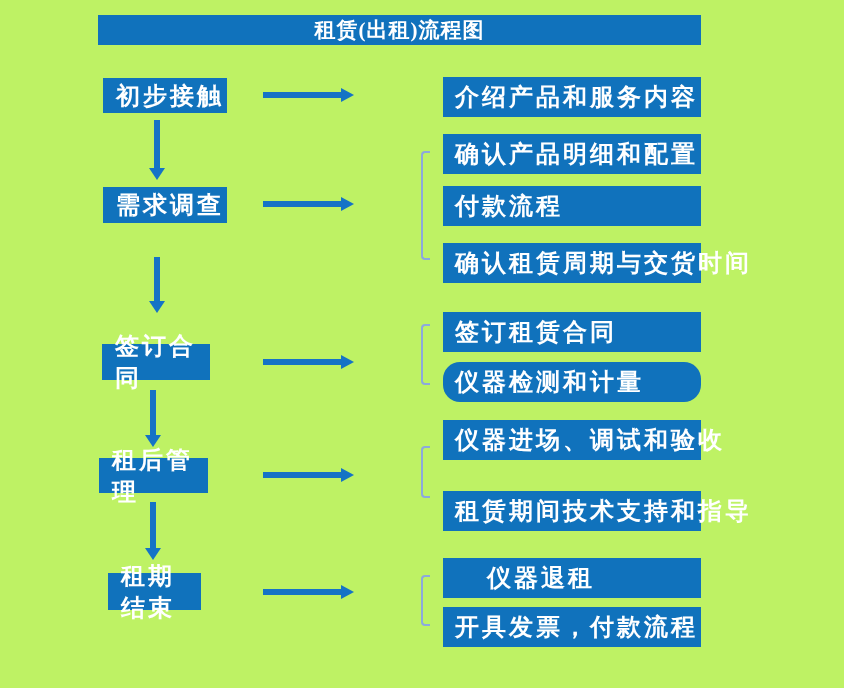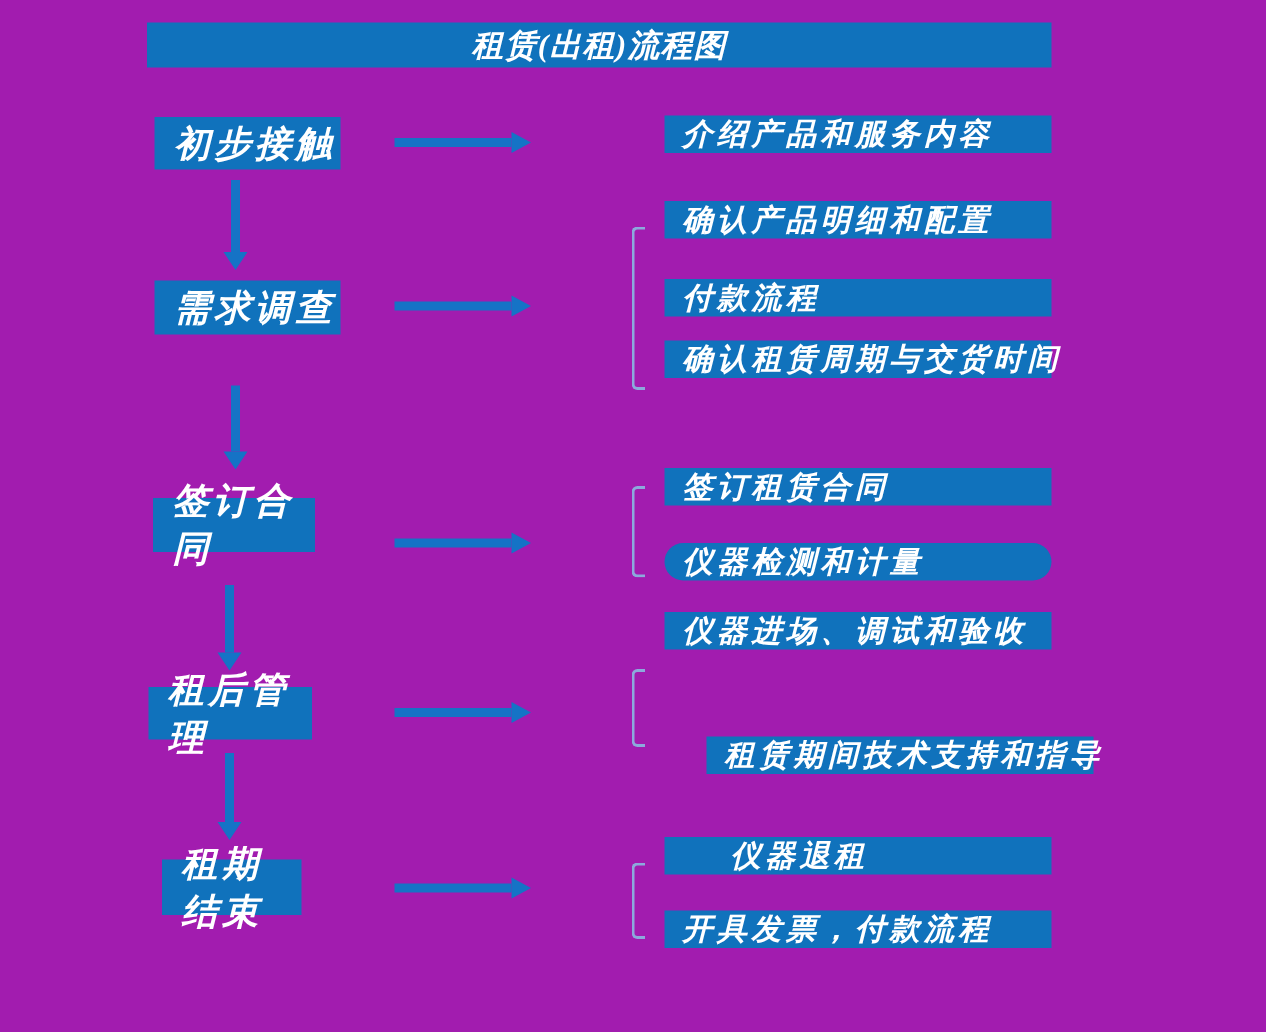--- a/index.html
+++ b/index.html
@@ -1,31 +1,30 @@
 <!DOCTYPE html>
 <html style="--box-blue: #1072BC; --arrow-blue: #1573C6; --bracket-blue: #8CA9DC;"><head>
 <meta charset="utf-8">
 <style>
   html,body{margin:0;padding:0;background:#ffffff;}
   .canvas{
-    position:relative;width:844px;height:688px;background:#a21caf;overflow:hidden;
+    position:relative;width:844px;height:688px;background:#bef264;overflow:hidden;
     font-family:"Liberation Serif","DejaVu Serif",serif;
-    font-style:italic;
   }
   .titlebar{
     position:absolute;left:98px;top:15px;width:603px;height:30px;
     background:var(--box-blue,#1072BC);color:#fff;font-weight:bold;font-size:21px;
     display:flex;align-items:center;justify-content:center;letter-spacing:1px;
   }
   .lbox,.rbox{
     position:absolute;background:var(--box-blue,#1072BC);color:#fff;font-weight:bold;
     display:flex;align-items:center;box-sizing:border-box;
   }
   .lbox{font-size:24px;letter-spacing:3px;padding-left:13px;}
-  .rbox{left:443px;width:258px;height:25px;font-size:20px;letter-spacing:3px;padding-left:12px;white-space:nowrap;}
+  .rbox{left:443px;width:258px;height:40px;font-size:24px;letter-spacing:3px;padding-left:12px;white-space:nowrap;}
   
   .harrow{position:absolute;left:263px;width:91px;height:14px;}
   .harrow .shaft{position:absolute;left:0;top:4px;width:78px;height:6px;background:var(--arrow-blue,#1573C6);}
   .harrow .head{position:absolute;left:78px;top:0;width:0;height:0;
     border-left:13px solid var(--arrow-blue,#1573C6);border-top:7px solid transparent;border-bottom:7px solid transparent;}
   
   .varrow{position:absolute;width:16px;}
   .varrow .shaft{position:absolute;left:5px;top:0;width:6px;bottom:12px;background:var(--arrow-blue,#1573C6);}
   .varrow .head{position:absolute;left:0;bottom:0;width:0;height:0;
     border-top:12px solid var(--arrow-blue,#1573C6);border-left:8px solid transparent;border-right:8px solid transparent;}
@@ -38,21 +37,21 @@
 </style>
 </head>
 <body>
 
 <div class="canvas">
 
   <div class="titlebar">租赁(出租)流程图</div>
 
   <div class="lbox" style="left:103px;top:78px;width:124px;height:35px;">初步接触</div>
   <div class="lbox" style="left:103px;top:187px;width:124px;height:36px;">需求调查</div>
-  <div class="lbox" style="left:102px;top:332px;width:108px;height:36px;">签订合同</div>
+  <div class="lbox" style="left:102px;top:344px;width:108px;height:36px;">签订合同</div>
   <div class="lbox" style="left:99px;top:458px;width:109px;height:35px;">租后管理</div>
   <div class="lbox" style="left:108px;top:573px;width:93px;height:37px;">租期结束</div>
 
   <div class="varrow" style="left:149px;top:120px;height:60px;">
       <div class="shaft"></div>
       <div class="head"></div>
     </div>
   <div class="varrow" style="left:149px;top:257px;height:56px;">
       <div class="shaft"></div>
       <div class="head"></div>
@@ -88,21 +87,21 @@
     </div>
 
   <div class="bracket" style="top:151px;height:109px;"></div>
   <div class="bracket" style="top:324px;height:61px;"></div>
   <div class="bracket" style="top:446px;height:52px;"></div>
   <div class="bracket" style="top:575px;height:51px;"></div>
 
   <div class="rbox" style="top:77px;">介绍产品和服务内容</div>
   <div class="rbox" style="top:134px;">确认产品明细和配置</div>
   <div class="rbox" style="top:186px;">付款流程</div>
-  <div class="rbox" style="top:227px;">确认租赁周期与交货时间</div>
+  <div class="rbox" style="top:243px;">确认租赁周期与交货时间</div>
   <div class="rbox" style="top:312px;">签订租赁合同</div>
   <div class="rbox" style="top:362px;border-radius:17px;">仪器检测和计量</div>
-  <div class="rbox" style="top:408px;">仪器进场、调试和验收</div>
-  <div class="rbox" style="top:491px;margin-left:28px;">租赁期间技术支持和指导</div>
+  <div class="rbox" style="top:420px;">仪器进场、调试和验收</div>
+  <div class="rbox" style="top:491px;">租赁期间技术支持和指导</div>
   <div class="rbox" style="top:558px;padding-left:44px;">仪器退租</div>
   <div class="rbox" style="top:607px;">开具发票，付款流程</div>
 
 </div>
 
 </body></html>

